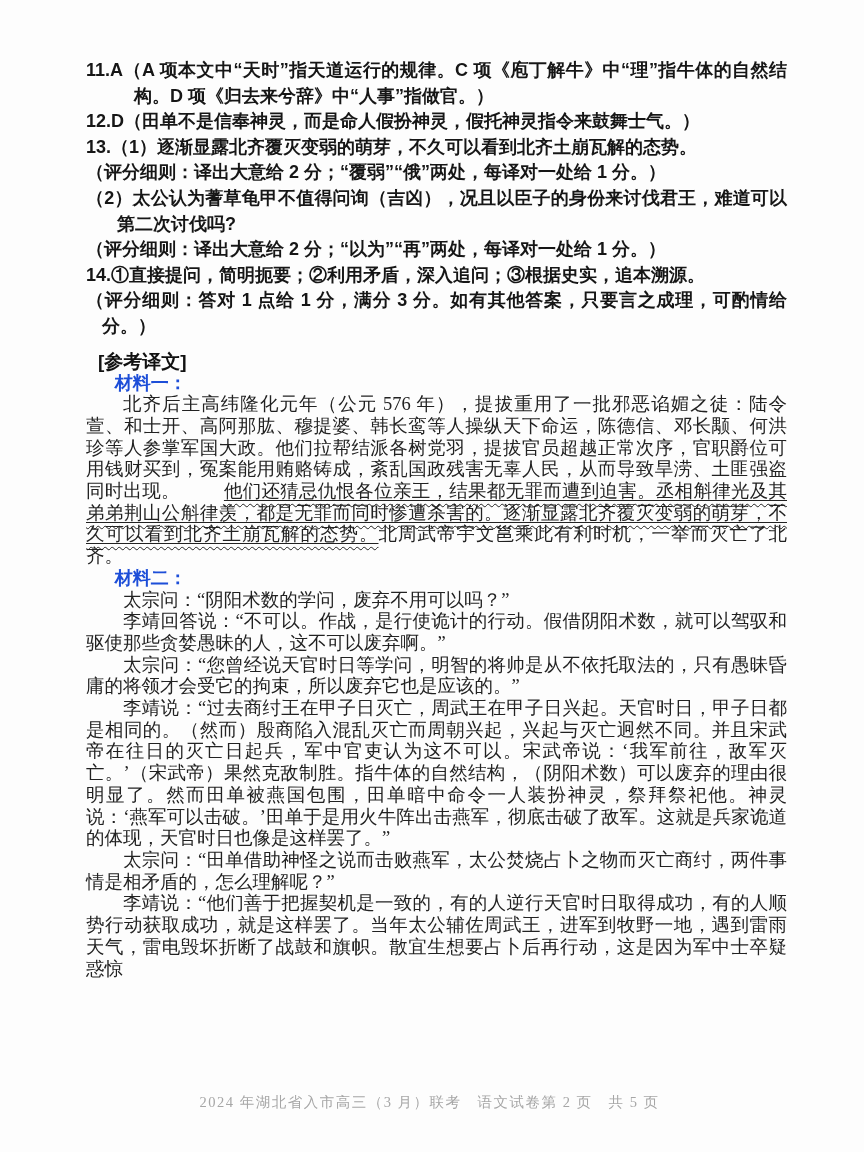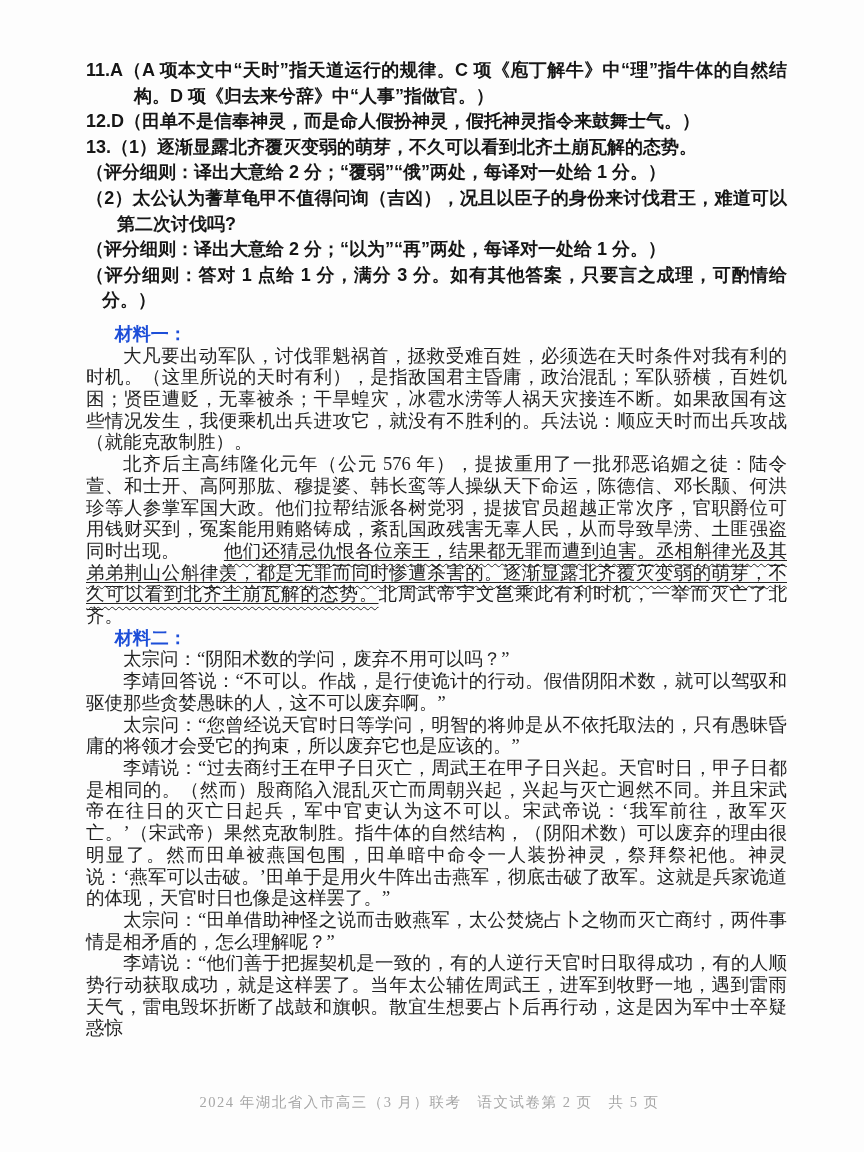--- a/index.html
+++ b/index.html
@@ -90,27 +90,28 @@
 
 <div class="page">
 
   <section class="answers">
     <p class="hang48">11.A（A 项本文中“天时”指天道运行的规律。C 项《庖丁解牛》中“理”指牛体的自然结构。D 项《归去来兮辞》中“人事”指做官。）</p>
     <p>12.D（田单不是信奉神灵，而是命人假扮神灵，假托神灵指令来鼓舞士气。）</p>
     <p>13.（1）逐渐显露北齐覆灭变弱的萌芽，不久可以看到北齐土崩瓦解的态势。</p>
     <p class="ev">（评分细则：译出大意给 2 分；“覆弱”“俄”两处，每译对一处给 1 分。）</p>
     <p class="sub2">（2）太公认为蓍草龟甲不值得问询（吉凶），况且以臣子的身份来讨伐君王，难道可以第二次讨伐吗?</p>
     <p class="ev">（评分细则：译出大意给 2 分；“以为”“再”两处，每译对一处给 1 分。）</p>
+    <p>14.①直接提问，简明扼要；②利用矛盾，深入追问；③根据史实，追本溯源。</p>
     <p class="ev">（评分细则：答对 1 点给 1 分，满分 3 分。如有其他答案，只要言之成理，可酌情给分。）</p>
   </section>
 
   <section class="translation">
+    <h3 class="trans-heading">[参考译文]</h3>
 
     <p class="mat-label">材料一：</p>
-    <p class="para">大凡要出动军队，讨伐罪魁祸首，拯救受难百姓，必须选在天时条件对我有利的时机。（这里所说的天时有利），是指敌国君主昏庸，政治混乱；军队骄横，百姓饥困；贤臣遭贬，无辜被杀；干旱蝗灾，冰雹水涝等人祸天灾接连不断。如果敌国有这些情况发生，我便乘机出兵进攻它，就没有不胜利的。兵法说：顺应天时而出兵攻战（就能克敌制胜）。</p>
     <p class="para"><span>北齐后主高纬隆化元年（公元 576 年），提拔重用了一批邪恶谄媚之徒：陆令萱、和士开、高阿那肱、穆提婆、韩长鸾等人操纵天下命运，陈德信、邓长颙、何洪珍等人参掌军国大政。他们拉帮结派各树党羽，提拔官员超越正常次序，官职爵位可用钱财买到，冤案能用贿赂铸成，紊乱国政残害无辜人民，从而导致旱涝、土匪强盗同时出现。</span><span class="u-solid"><span class="u-wavy">他们还猜忌仇恨各位亲王，结果都无罪而遭到迫害。丞相斛律光及其弟弟荆山公斛律羡，都是无罪而同时惨遭杀害的。逐渐显露北齐覆灭变弱的萌芽，不久可以看到北齐土崩瓦解的态势。</span></span><span>北周武帝宇文邕乘此有利时机，一举而灭亡了北齐。</span></p>
 
     <p class="mat-label">材料二：</p>
     <p class="para">太宗问：“阴阳术数的学问，废弃不用可以吗？”</p>
     <p class="para">李靖回答说：“不可以。作战，是行使诡计的行动。假借阴阳术数，就可以驾驭和驱使那些贪婪愚昧的人，这不可以废弃啊。”</p>
     <p class="para">太宗问：“您曾经说天官时日等学问，明智的将帅是从不依托取法的，只有愚昧昏庸的将领才会受它的拘束，所以废弃它也是应该的。”</p>
     <p class="para">李靖说：“过去商纣王在甲子日灭亡，周武王在甲子日兴起。天官时日，甲子日都是相同的。（然而）殷商陷入混乱灭亡而周朝兴起，兴起与灭亡迥然不同。并且宋武帝在往日的灭亡日起兵，军中官吏认为这不可以。宋武帝说：‘我军前往，敌军灭亡。’（宋武帝）果然克敌制胜。指牛体的自然结构，（阴阳术数）可以废弃的理由很明显了。然而田单被燕国包围，田单暗中命令一人装扮神灵，祭拜祭祀他。神灵说：‘燕军可以击破。’田单于是用火牛阵出击燕军，彻底击破了敌军。这就是兵家诡道的体现，天官时日也像是这样罢了。”</p>
     <p class="para">太宗问：“田单借助神怪之说而击败燕军，太公焚烧占卜之物而灭亡商纣，两件事情是相矛盾的，怎么理解呢？”</p>
     <p class="para">李靖说：“他们善于把握契机是一致的，有的人逆行天官时日取得成功，有的人顺势行动获取成功，就是这样罢了。当年太公辅佐周武王，进军到牧野一地，遇到雷雨天气，雷电毁坏折断了战鼓和旗帜。散宜生想要占卜后再行动，这是因为军中士卒疑惑惊</p>
   </section>

